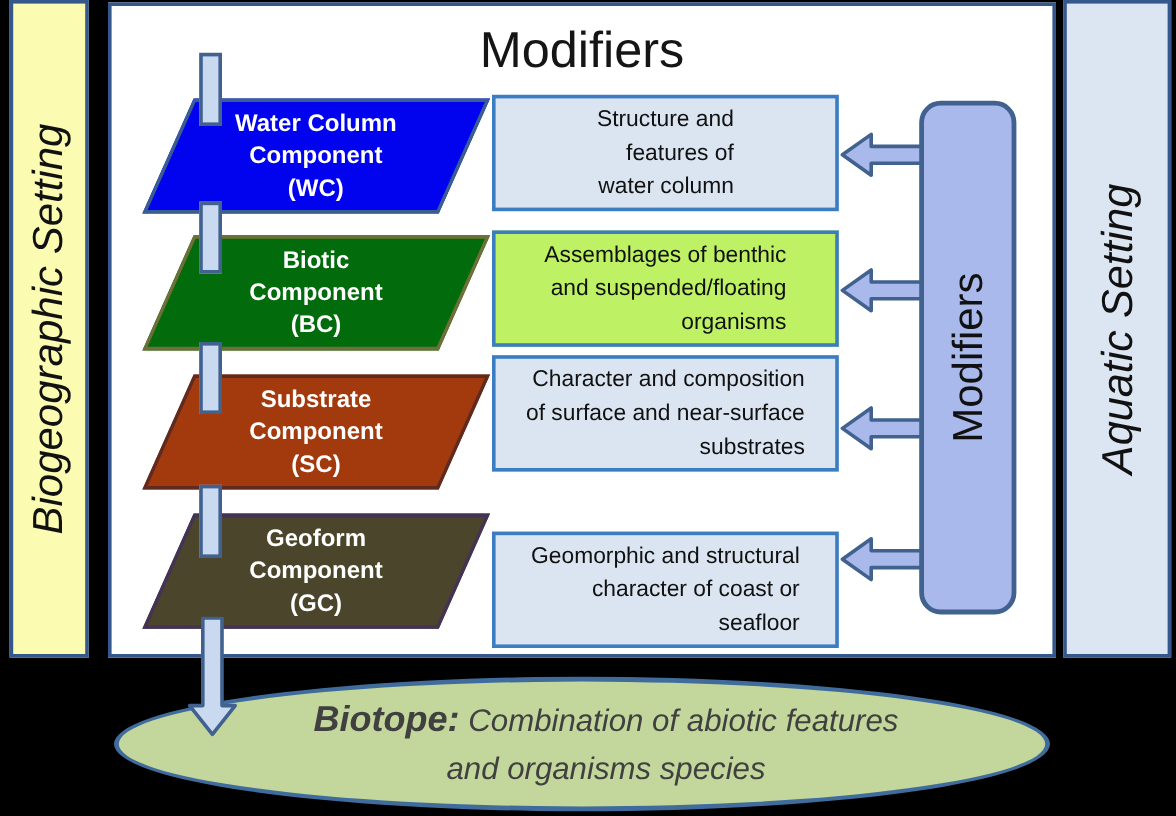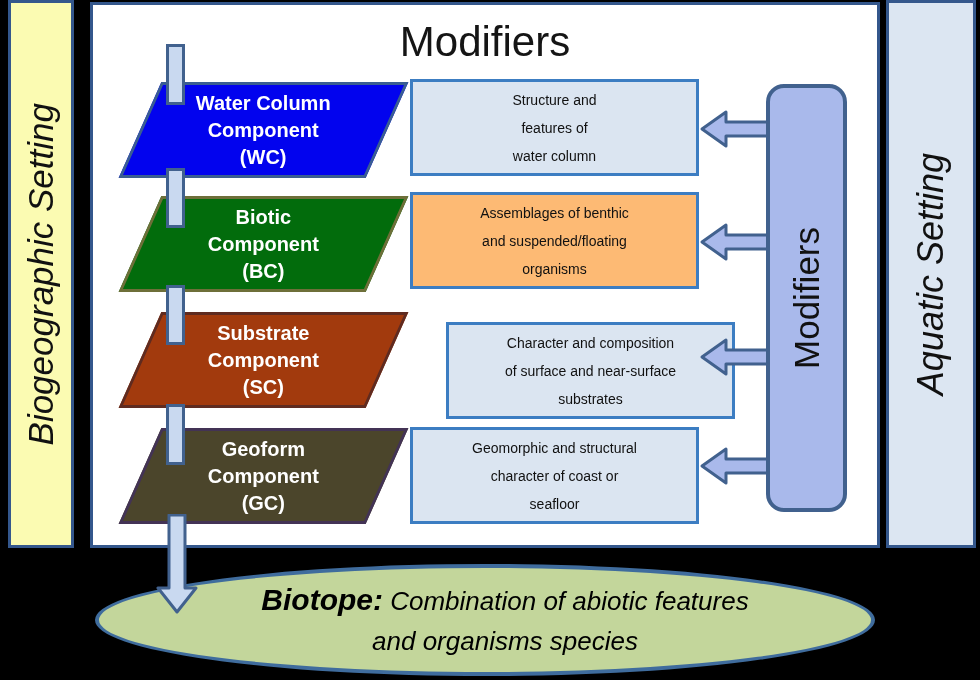--- a/index.html
+++ b/index.html
@@ -53,25 +53,25 @@
   #para-gc{top:428px;}
 
   
   .desc{
     left:410px;width:289px;height:97px;
     border:3px solid;box-sizing:border-box;
     display:flex;align-items:center;justify-content:center;
     z-index:3;
   }
   .desc-text{
-    font-size:14px;line-height:28px;color:#111;text-align:center;
+    font-size:19px;line-height:28px;color:#111;text-align:right;
   }
   #desc-1{top:79px;}
   #desc-2{top:192px;}
-  #desc-3{top:322px;margin-left:36px;}
+  #desc-3{top:296px;}
   #desc-4{top:427px;}
 
   
   #modifiers{
     left:766px;top:84px;width:81px;height:428px;
     border:4px solid;border-radius:18px;box-sizing:border-box;
     display:flex;align-items:center;justify-content:center;
     z-index:6;
   }
   #modifiers .banner-label{font-style:normal;font-size:35px;color:#111;}
@@ -93,21 +93,21 @@
   #down-arrow{left:155px;top:514px;width:44px;height:102px;z-index:5;}
 
   
   #ellipse{
     left:95px;top:564px;width:780px;height:112px;
     border:4px solid;border-radius:50%;box-sizing:border-box;
     display:flex;align-items:center;justify-content:center;
     z-index:2;
   }
   #ellipse-text{
-    text-align:center;color:#000000;font-style:italic;
+    text-align:center;color:#404040;font-style:italic;
     font-size:26px;line-height:40px;padding-left:40px;
   }
   #ellipse-text .term{font-weight:bold;font-size:30px;}
 </style>
 </head>
 <body>
 
 <div class="abs banner" id="banner-left" style="background: rgb(251, 251, 178); border-color: rgb(52, 87, 140);">
   <div class="banner-label">Biogeographic Setting</div>
 </div>
@@ -127,27 +127,27 @@
 <div class="abs para" id="para-sc" style="background: rgb(162, 58, 13); border-color: rgb(95, 43, 32);">
   <div class="para-label">Substrate<br>Component<br>(SC)</div>
 </div>
 <div class="abs para" id="para-gc" style="background: rgb(75, 69, 43); border-color: rgb(67, 51, 85);">
   <div class="para-label">Geoform<br>Component<br>(GC)</div>
 </div>
 
 <div class="abs desc" id="desc-1" style="background: rgb(219, 229, 241); border-color: rgb(60, 125, 194);">
   <div class="desc-text">Structure and<br>features of<br>water column</div>
 </div>
-<div class="abs desc" id="desc-2" style="background: #fdba74; border-color: rgb(60, 125, 194);">
+<div class="abs desc" id="desc-2" style="background: #bef264; border-color: rgb(60, 125, 194);">
   <div class="desc-text">Assemblages of benthic<br>and suspended/floating<br>organisms</div>
 </div>
 <div class="abs desc" id="desc-3" style="background: rgb(219, 229, 241); border-color: rgb(60, 125, 194);">
   <div class="desc-text">Character and composition<br>of surface and near-surface<br>substrates</div>
 </div>
-<div class="abs desc" id="desc-4" style="background: rgb(219, 229, 241); border-color: rgb(60, 125, 194);">
+<div class="abs desc" id="desc-4" style="background: rgb(219, 229, 241); border-color: rgb(60, 125, 194); margin-top: 16px;">
   <div class="desc-text">Geomorphic and structural<br>character of coast or<br>seafloor</div>
 </div>
 
 <div class="abs" id="modifiers" style="background: rgb(169, 185, 235); border-color: rgb(65, 97, 142);">
   <div class="banner-label">Modifiers</div>
 </div>
 <svg class="abs mod-arrow" id="mod-arrow-1" viewBox="0 0 72 44">
   <path d="M3 22 L27 5 L27 15 L72 15 L72 29 L27 29 L27 39 Z" stroke-width="3" stroke-linejoin="round" style="fill: rgb(169, 185, 235); stroke: rgb(65, 97, 142);"></path>
 </svg>
 <svg class="abs mod-arrow" id="mod-arrow-2" viewBox="0 0 72 44">

